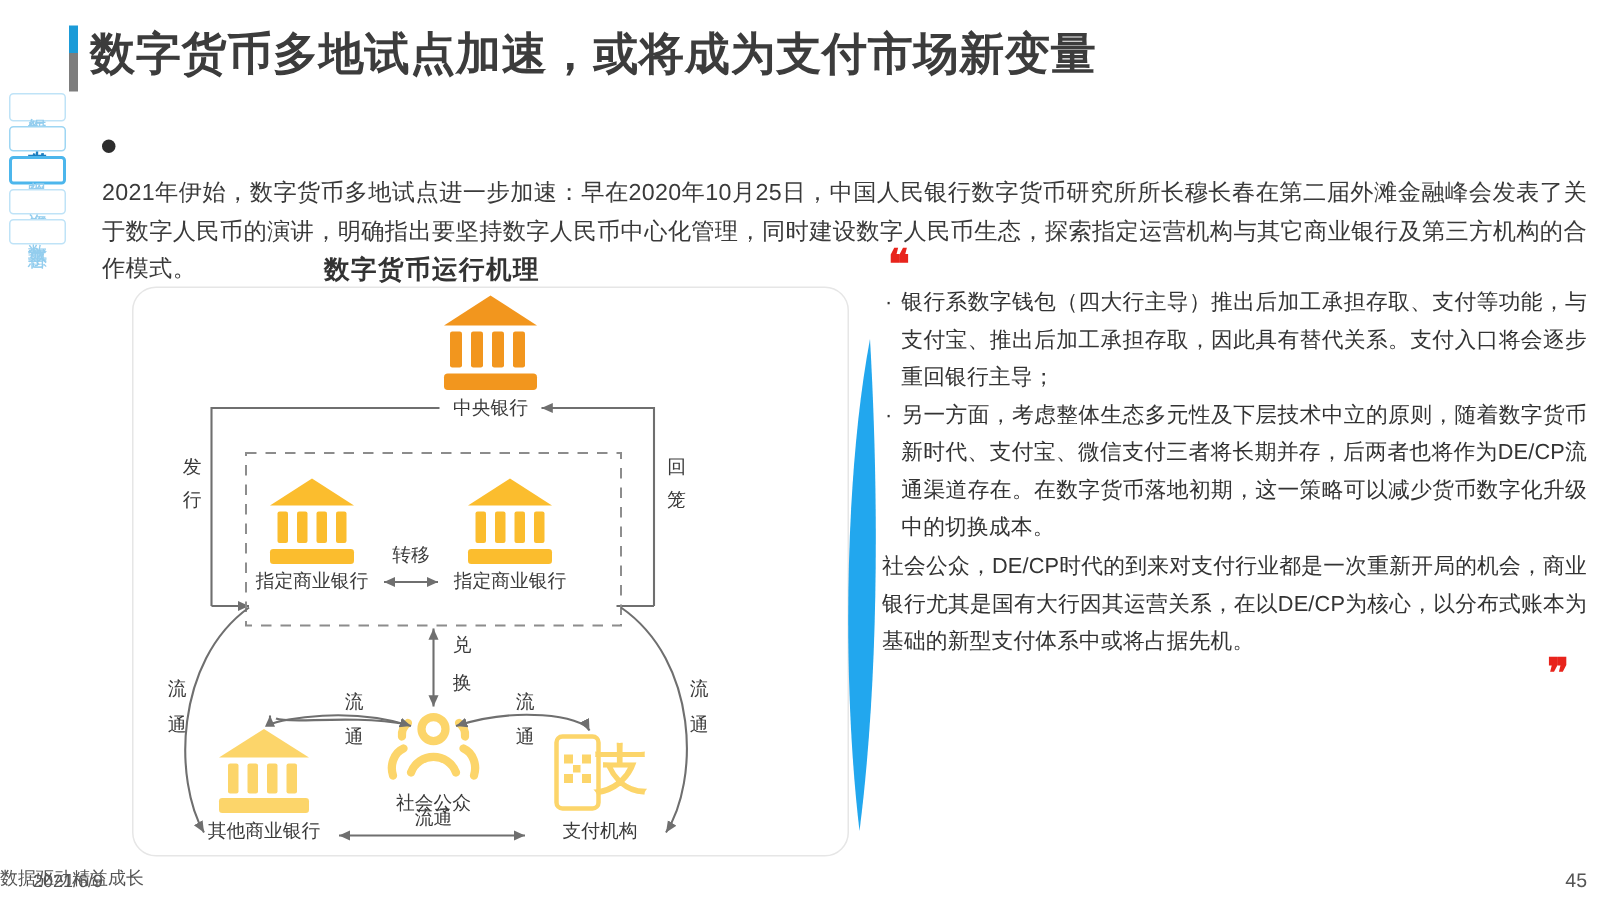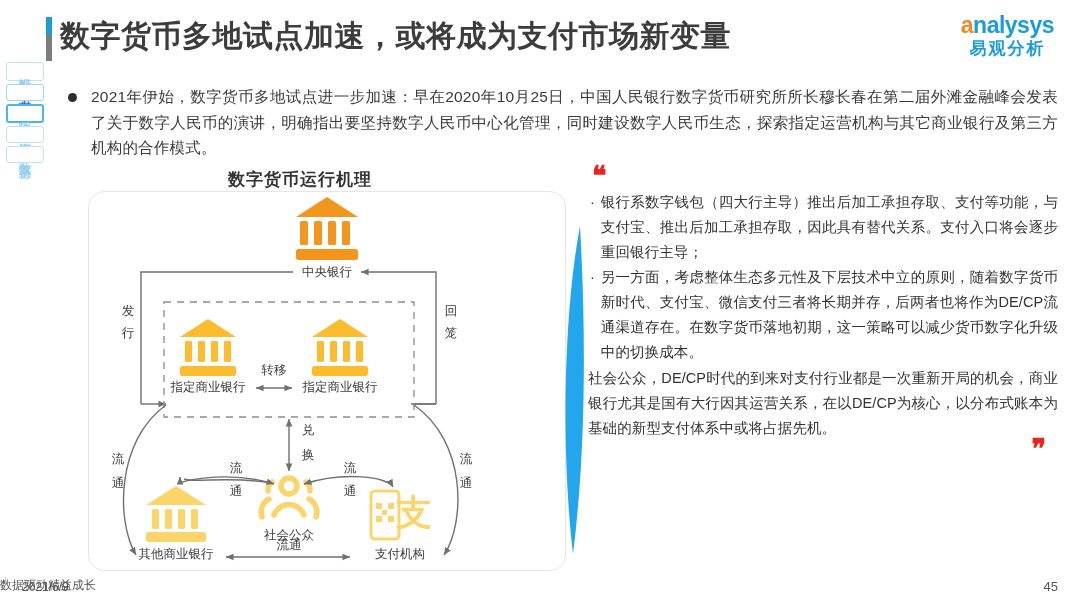--- a/index.html
+++ b/index.html
@@ -88,34 +88,34 @@
     font-weight: bold;
     border-color: #9ed6f3;
   }
   .side-item.highlight {
     border: 2px solid #4cb6ec;
   }
 
   
   .bullet-row {
     position: absolute; left: 68px; top: 84px;
-    width: 990px; display: flex; gap: 14px; z-index: 5;
+    width: 990px; display: flex; gap: 14px; z-index: 5; flex-direction: column;
   }
   .bullet-dot {
     width: 9px; height: 9px; border-radius: 50%;
     background: #2d2d2d; margin-top: 9px; flex: 0 0 auto;
   }
   .bullet-text {
     font-size: 15.5px; line-height: 25.5px; color: #3a3a3a;
     text-align: justify; letter-spacing: .2px;
   }
 
   
   .diagram-title {
-    position: absolute; left: 228px; top: 168px;
+    position: absolute; left: 216px; top: 168px;
     font-size: 17px; font-weight: bold; color: #333; z-index: 5;
     letter-spacing: 1px;
   }
   .diagram-card {
     position: absolute; left: 88px; top: 191px;
     width: 478px; height: 380px;
     border: 1px solid #e6e6e6;
     border-radius: 16px;
     background: transparent;
     z-index: 1;
@@ -182,24 +182,20 @@
     position: absolute; right: 22px; bottom: 14px;
     font-size: 13px; color: #555; z-index: 5;
   }
 </style>
 </head>
 <body>
 
 <div id="slide">
 
 
-  <div class="logo">
-    <div class="logo-main"><span class="logo-a">a</span><span>nalysys</span></div>
-    <div class="logo-cn">易观分析</div>
-  </div>
 
   <div class="title-bar"></div>
   <div class="page-title">数字货币多地试点加速，或将成为支付市场新变量</div>
 
   <div class="sidebar">
     <div class="side-item">银行数字创新</div>
     <div class="side-item active">支付科技</div>
     <div class="side-item highlight">保险科技</div>
     <div class="side-item">资管科技</div>
     <div class="side-item">数字普惠</div>

